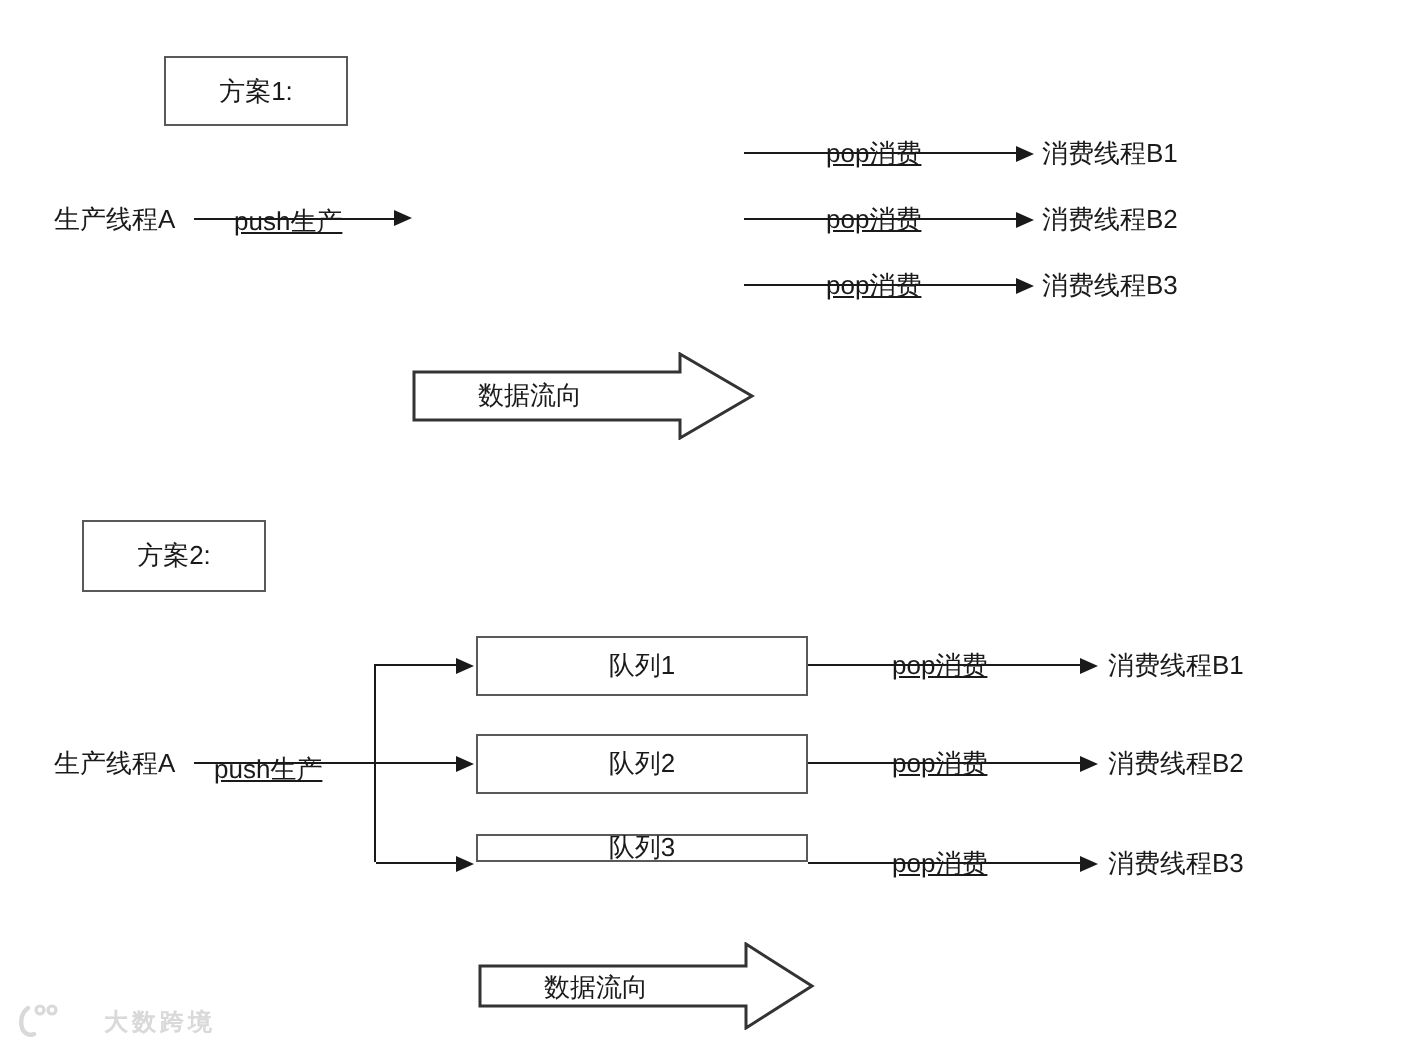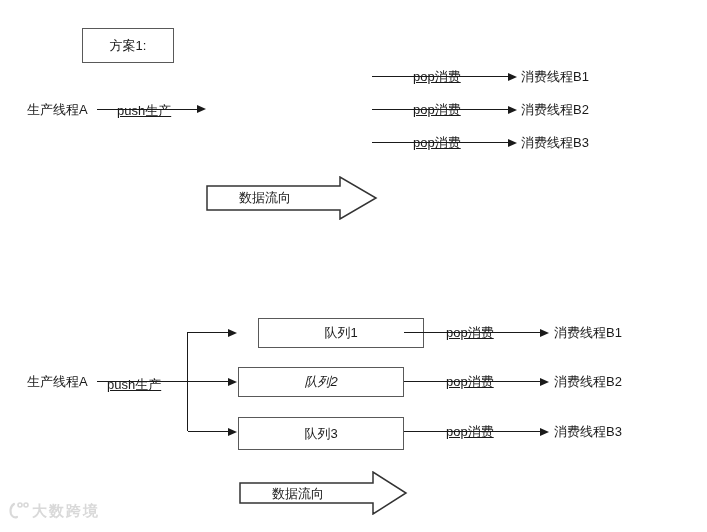--- a/index.html
+++ b/index.html
@@ -53,23 +53,23 @@
     position:absolute;
     font-size:13px;
     width:100px;height:18px;line-height:18px;
     text-align:left;
     white-space:nowrap;
   }
   .flow-arrow{position:absolute;}
   #watermark{
     position:absolute;
     left:8px;top:501px;
-    display:flex;align-items:center;gap:0;
+    display:flex;align-items:center;gap:20px;
     color:#d9d9d9;
-    font-size:15px;font-weight:bold;letter-spacing:2px;
+    font-size:12px;font-weight:bold;letter-spacing:2px;
     user-select:none;
   }
 </style>
 </head>
 <body>
 
 <div id="canvas">
 
   <div class="box" style="left:40px;top:28px;width:92px;height:35px;margin-left:42px;">
     <span>方案1:</span>
@@ -95,40 +95,43 @@
   <div class="hline" style="left:372px;top:142px;width:137px;"></div>
   <div class="line-label" style="left:413px;top:134px;">pop消费</div>
   <div class="arrowhead" style="left:508px;top:139px;"></div>
   <div class="txt" style="left:521px;top:134px;">消费线程B3</div>
 
   <svg class="flow-arrow" style="left:206px;top:176px;" width="172" height="44" viewBox="0 0 172 44">
     <polygon points="1,10 134,10 134,1 170,22 134,43 134,34 1,34" fill="#ffffff" stroke="#333333" stroke-width="1.5"></polygon>
   </svg>
   <div class="flow-label" style="left:239px;top:189px;">数据流向</div>
 
+  <div class="box" style="left:41px;top:260px;width:92px;height:36px;">
+    <span>方案2:</span>
+  </div>
 
   <div class="txt" style="left:27px;top:373px;">生产线程A</div>
 
   <div class="hline" style="left:97px;top:381px;width:131px;"></div>
   <div class="line-label" style="left:107px;top:376px;">push生产</div>
 
   <div class="vline" style="left:187px;top:332px;height:99px;"></div>
   <div class="hline" style="left:188px;top:332px;width:41px;"></div>
   <div class="hline" style="left:188px;top:431px;width:41px;"></div>
   <div class="arrowhead" style="left:228px;top:329px;"></div>
   <div class="arrowhead" style="left:228px;top:378px;"></div>
   <div class="arrowhead" style="left:228px;top:428px;"></div>
 
-  <div class="box" style="left:238px;top:318px;width:166px;height:30px;margin-left:20px;">
+  <div class="box" style="left:238px;top:318px;width:166px;height:30px;">
     <span>队列1</span>
   </div>
-  <div class="box" style="left:238px;top:367px;width:166px;height:30px;font-style:italic;">
+  <div class="box" style="left:238px;top:367px;width:166px;height:30px;">
     <span>队列2</span>
   </div>
-  <div class="box" style="left:238px;top:417px;width:166px;height:33px;">
+  <div class="box" style="left:238px;top:417px;width:166px;height:14px;">
     <span>队列3</span>
   </div>
 
   <div class="hline" style="left:404px;top:332px;width:137px;"></div>
   <div class="line-label" style="left:446px;top:324px;">pop消费</div>
   <div class="arrowhead" style="left:540px;top:329px;"></div>
   <div class="txt" style="left:554px;top:324px;">消费线程B1</div>
 
   <div class="hline" style="left:404px;top:381px;width:137px;"></div>
   <div class="line-label" style="left:446px;top:373px;">pop消费</div>

